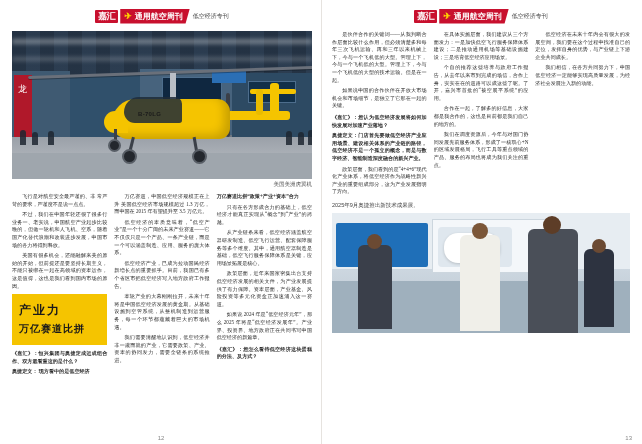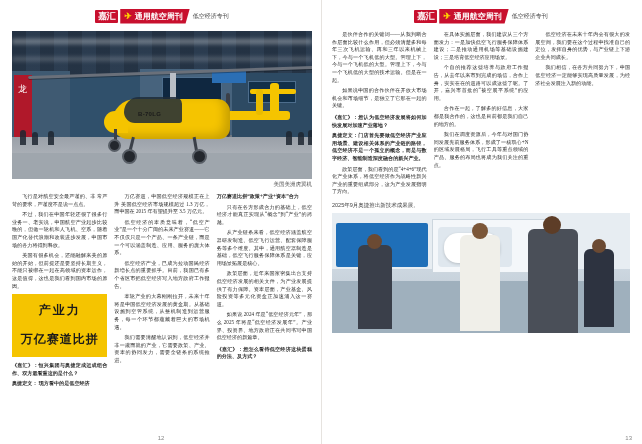--- a/index.html
+++ b/index.html
@@ -94,25 +94,25 @@
     font-size:5.1px;line-height:7.6px;color:#2b2b2b;
     text-align:justify;text-indent:2em;
     font-family:"Liberation Serif",serif;
   }
   .col p.noind{text-indent:0;}
   .qa-q{font-weight:bold;color:#111;}
   .lead{font-weight:bold;}
 
   
   .feature{
-    background:#f5c400;margin-top:4px;padding:8px 7px 9px 7px;text-align:center;
+    background:#f5c400;margin-top:4px;padding:8px 7px 9px 7px;text-align:left;
   }
   .feature .f1{font-size:12px;font-weight:bold;color:#1a1a1a;letter-spacing:2px;
     font-family:"Liberation Sans",sans-serif;}
-  .feature .f2{font-size:12px;font-weight:bold;color:#1a1a1a;margin-top:12px;letter-spacing:1px;
+  .feature .f2{font-size:10px;font-weight:bold;color:#1a1a1a;margin-top:3px;letter-spacing:1px;
     font-family:"Liberation Sans",sans-serif;}
   .feature .f3{font-size:8.5px;font-weight:bold;color:#1a1a1a;margin-top:3px;letter-spacing:.5px;
     font-family:"Liberation Sans",sans-serif;}
 
   
   .photo2-wrap{position:relative;width:100%;height:120px;overflow:hidden;background:#b9c3cc;margin-top:3px;}
   .p2bg{position:absolute;inset:0;background:linear-gradient(#dfe6ec 0%,#cfd9e2 40%,#b7c3cd 100%);}
   .p2booth{position:absolute;left:0;top:0;width:100%;height:56px;background:#e7edf2;}
   .p2blue{position:absolute;left:4px;top:10px;width:92px;height:44px;background:#1f6fb8;border-radius:2px;}
   .p2white{position:absolute;left:100px;top:6px;width:120px;height:52px;background:#f4f7fa;border:1px solid #ccd6de;}

